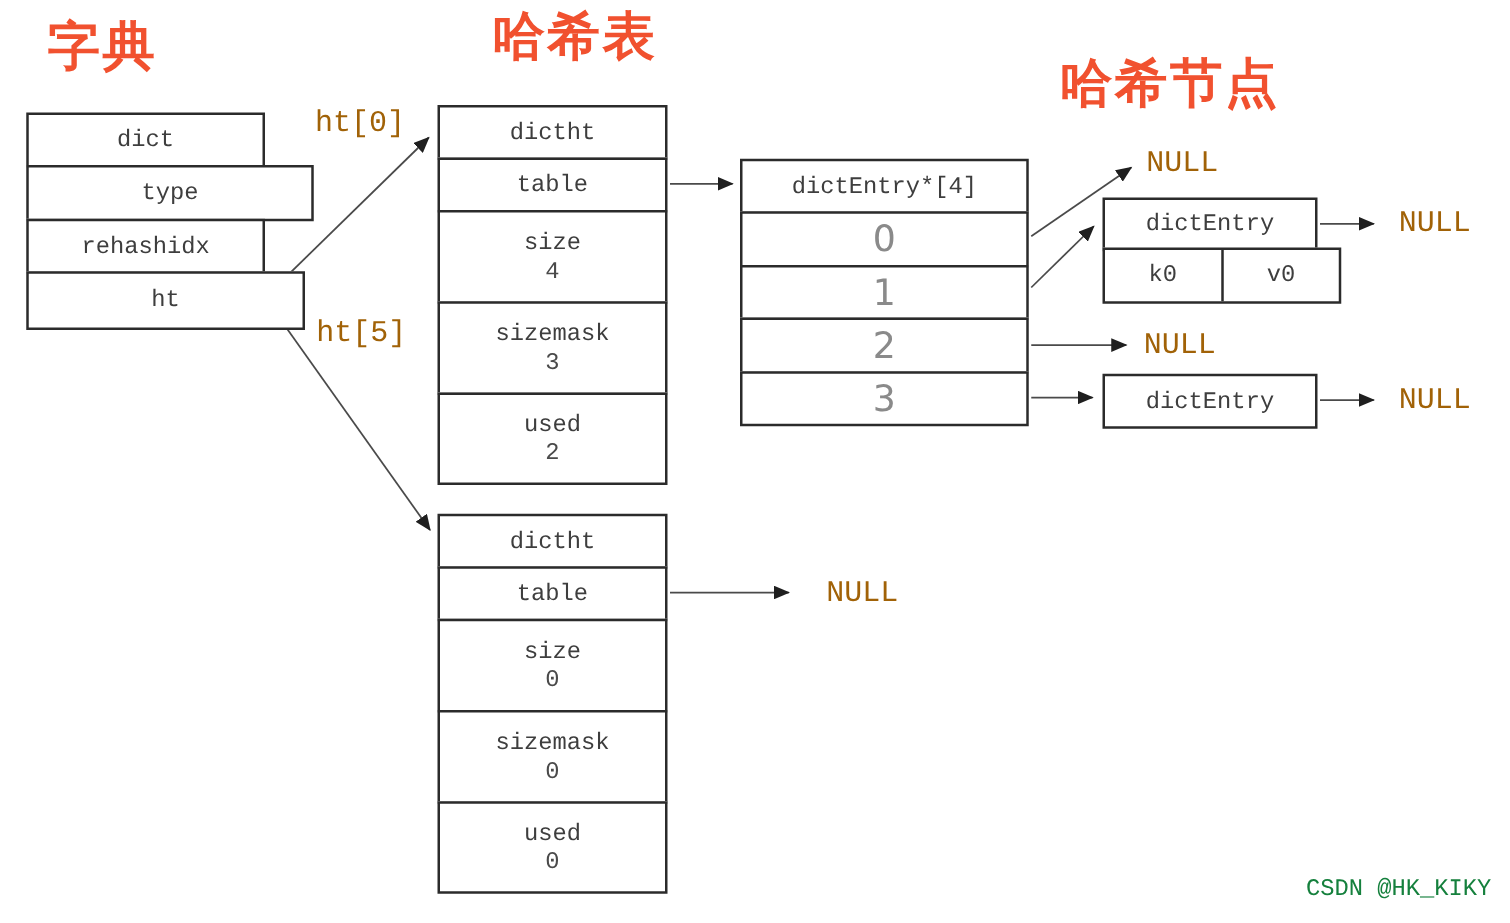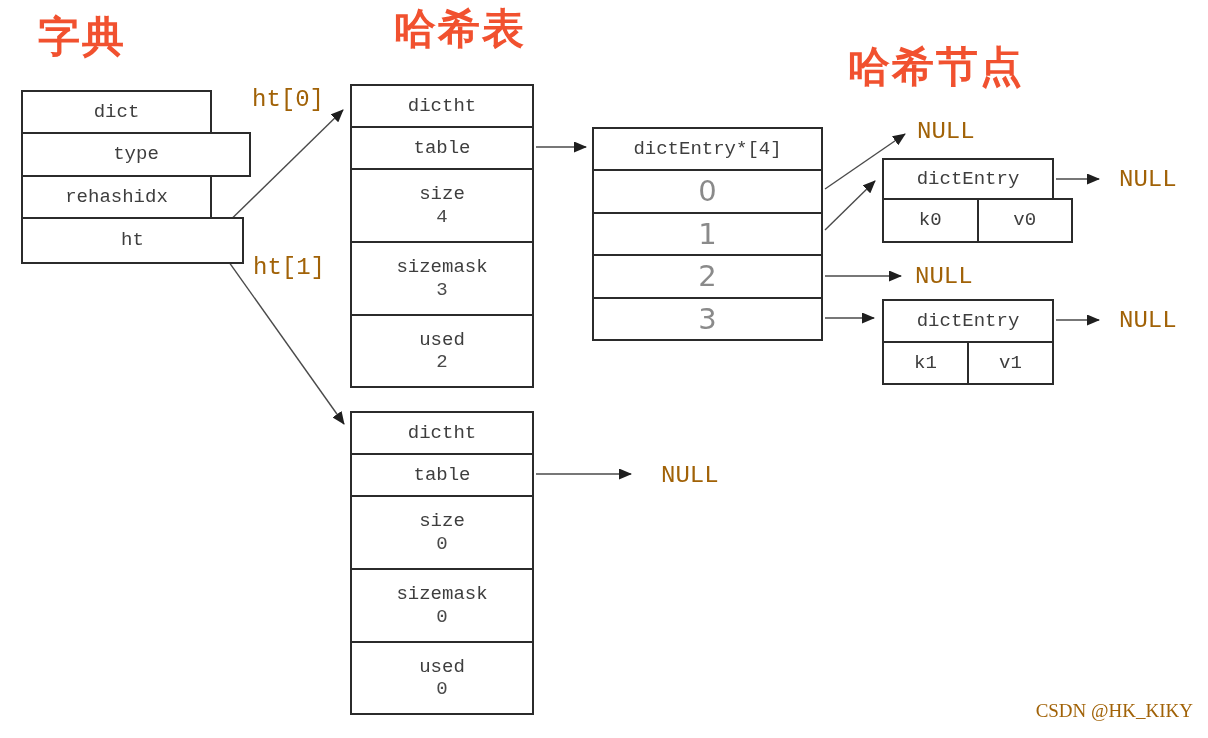--- a/index.html
+++ b/index.html
@@ -27,22 +27,22 @@
     font-size:29px; color:#8a8a8a;
   }
   .kv { flex-direction:row; align-items:stretch; justify-content:stretch; padding:0; }
   .kv > span { flex:1; display:flex; align-items:center; justify-content:center; }
   .kv > .vcell { border-left:2.5px solid #2b2b2b; }
   .annot {
     position:absolute; font-family:"Liberation Mono","DejaVu Sans Mono",monospace;
     font-size:24px; color:#a16207; white-space:nowrap; line-height:1;
   }
   .watermark {
-    position:absolute; font-family:Liberation Serif, serif;
-    font-size:19px; color:#a16207; white-space:nowrap;
+    position:absolute; font-family:Liberation Mono, monospace;
+    font-size:19px; color:#15803d; white-space:nowrap;
   }
 </style>
 </head>
 <body>
 
 <div class="canvas">
 
   <svg class="arrows" width="1208" height="738" viewBox="0 0 1208 738">
     <defs>
       <marker id="ah" markerUnits="userSpaceOnUse" markerWidth="14" markerHeight="11" refX="12" refY="5.5" orient="auto">
@@ -66,21 +66,21 @@
   <div class="title" style="left:394px;top:8px">哈希表</div>
   <div class="title" style="left:38px;top:16px">字典</div>
   <div class="title" style="left:848px;top:46px">哈希节点</div>
 
   <div class="cell" style="left:21px;top:90px;width:191px;height:44px">dict</div>
   <div class="cell" style="left:21px;top:132px;width:230px;height:45px">type</div>
   <div class="cell" style="left:21px;top:175px;width:191px;height:44px">rehashidx</div>
   <div class="cell" style="left:21px;top:217px;width:223px;height:47px">ht</div>
 
   <div class="annot" style="left:252px;top:88px">ht[0]</div>
-  <div class="annot" style="left:253px;top:256px">ht[1]</div>
+  <div class="annot" style="left:253px;top:256px">ht[5]</div>
 
   <div class="cell" style="left:350px;top:84px;width:184px;height:44px">dictht</div>
   <div class="cell" style="left:350px;top:126px;width:184px;height:44px">table</div>
   <div class="cell" style="left:350px;top:168px;width:184px;height:75px">
     <span>size</span>
     <span class="val">4</span>
   </div>
   <div class="cell" style="left:350px;top:241px;width:184px;height:75px">
     <span>sizemask</span>
     <span class="val">3</span>
@@ -96,24 +96,20 @@
   <div class="cell slotnum" style="left:592px;top:254px;width:231px;height:45px">2</div>
   <div class="cell slotnum" style="left:592px;top:297px;width:231px;height:44px">3</div>
 
   <div class="cell" style="left:882px;top:158px;width:172px;height:43px">dictEntry</div>
   <div class="cell kv" style="left:882px;top:198px;width:191px;height:45px">
     <span>k0</span>
     <span class="vcell">v0</span>
   </div>
 
   <div class="cell" style="left:882px;top:299px;width:172px;height:44px">dictEntry</div>
-  <div class="cell kv" style="left:882px;top:341px;width:172px;height:44px">
-    <span>k1</span>
-    <span class="vcell">v1</span>
-  </div>
 
   <div class="annot" style="left:917px;top:120px">NULL</div>
   <div class="annot" style="left:1119px;top:168px">NULL</div>
   <div class="annot" style="left:915px;top:265px">NULL</div>
   <div class="annot" style="left:1119px;top:309px">NULL</div>
   <div class="annot" style="left:661px;top:464px">NULL</div>
 
   <div class="cell" style="left:350px;top:411px;width:184px;height:44px">dictht</div>
   <div class="cell" style="left:350px;top:453px;width:184px;height:44px">table</div>
   <div class="cell" style="left:350px;top:495px;width:184px;height:75px">

